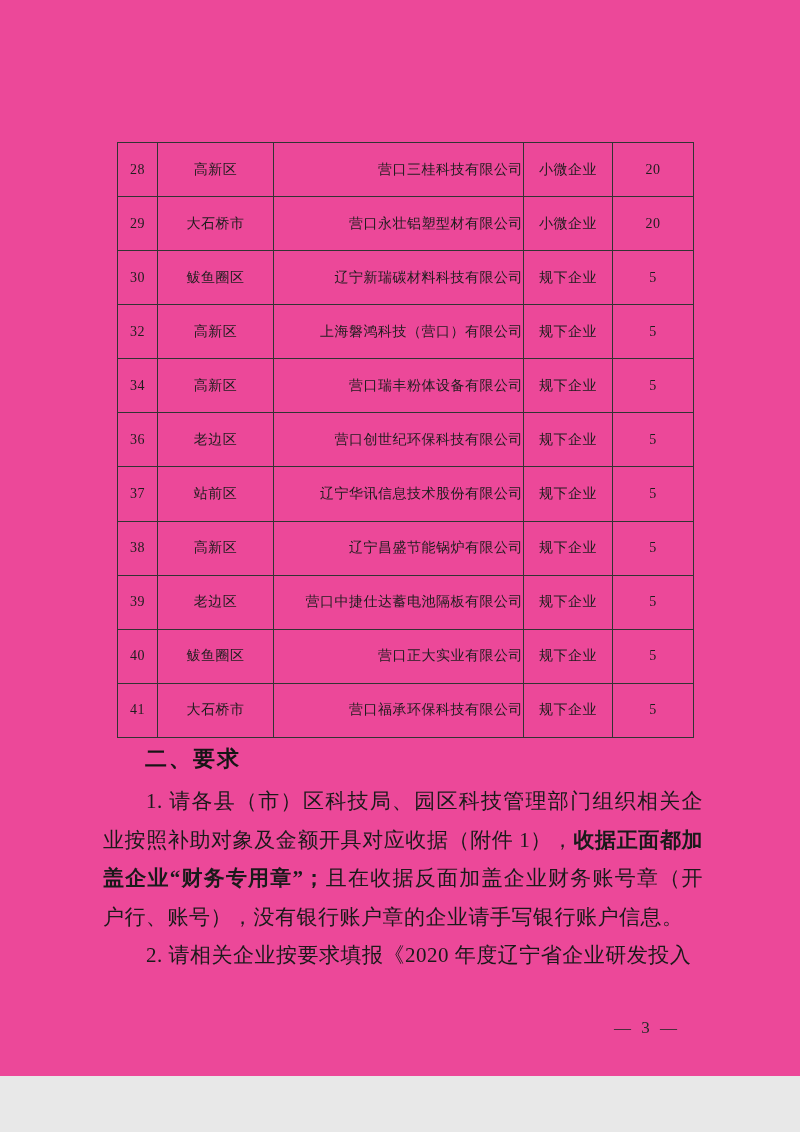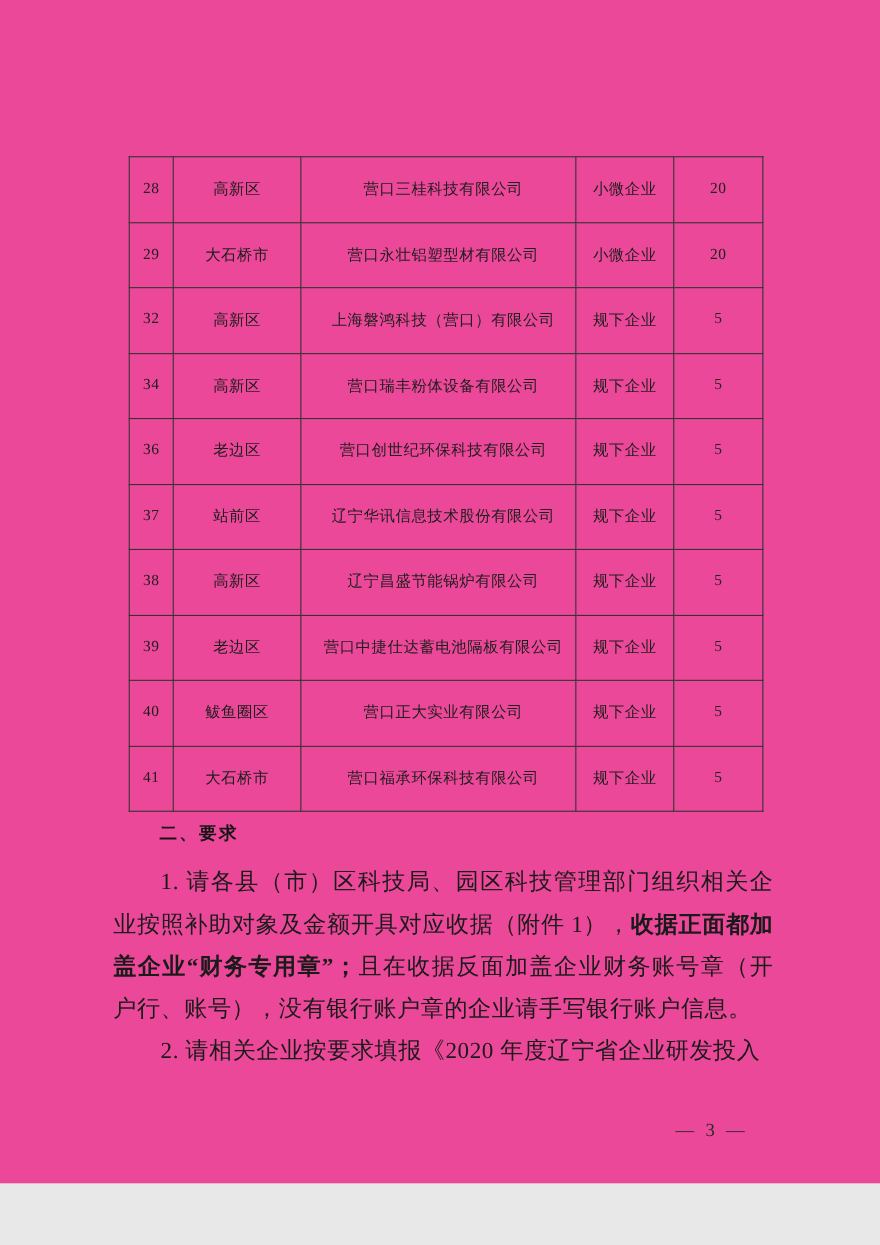--- a/index.html
+++ b/index.html
@@ -23,33 +23,33 @@
   .subsidy-table td{
     border:1px solid #333;
     font-size:14px;
     letter-spacing:0.5px;
     text-align:center;
     vertical-align:middle;
     padding:0;
     color:#1d1d1d;
   }
   .subsidy-table td.col-company{
-    text-align:center;
+    text-align:right;
     padding-left:9px;
   }
   
   .text-block{
     position:absolute;
     left:103px;top:743px;
     width:600px;
   }
   .section-heading{
     font-family:"Liberation Sans","DejaVu Sans",sans-serif;
     font-weight:700;
-    font-size:16px;
+    font-size:22px;
     line-height:31px;
     text-indent:42px;
     letter-spacing:2px;
     color:#151515;
     margin:0 0 8px 0;
   }
   .para{
     margin:0;
     font-size:21px;
     line-height:38.5px;
@@ -90,20 +90,27 @@
           <td class="col-company">营口三桂科技有限公司</td>
           <td class="col-type">小微企业</td>
           <td class="col-amount">20</td>
         </tr>
         <tr>
           <td class="col-no">29</td>
           <td class="col-district">大石桥市</td>
           <td class="col-company">营口永壮铝塑型材有限公司</td>
           <td class="col-type">小微企业</td>
           <td class="col-amount">20</td>
+        </tr>
+        <tr>
+          <td class="col-no">30</td>
+          <td class="col-district">鲅鱼圈区</td>
+          <td class="col-company">辽宁新瑞碳材料科技有限公司</td>
+          <td class="col-type">规下企业</td>
+          <td class="col-amount">5</td>
         </tr>
         <tr>
           <td class="col-no">32</td>
           <td class="col-district">高新区</td>
           <td class="col-company">上海磐鸿科技（营口）有限公司</td>
           <td class="col-type">规下企业</td>
           <td class="col-amount">5</td>
         </tr>
         <tr>
           <td class="col-no">34</td>

